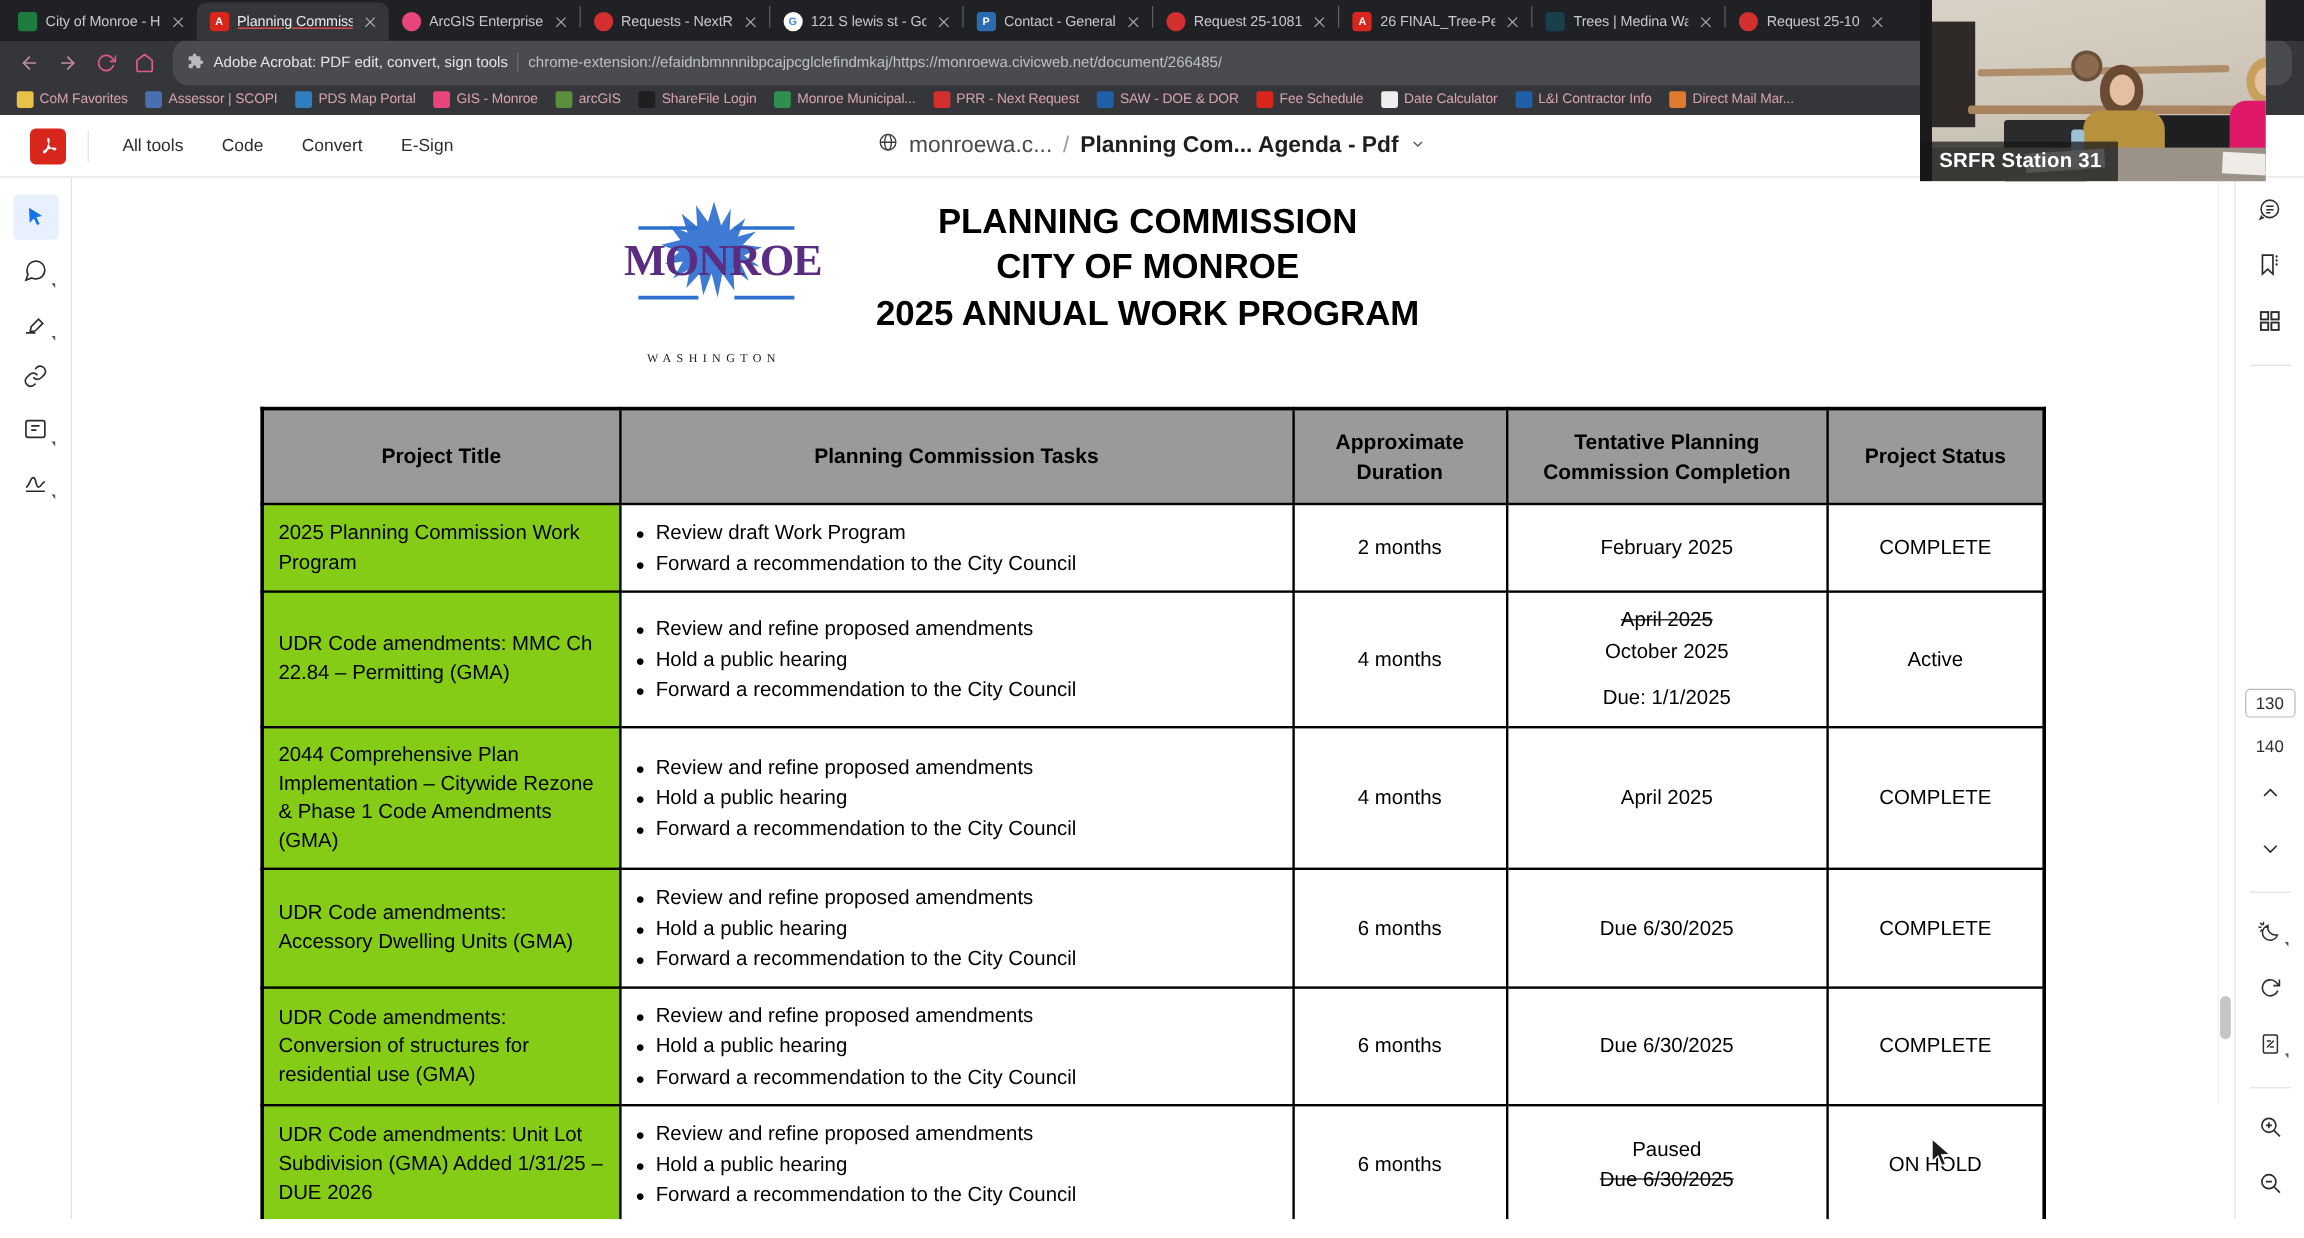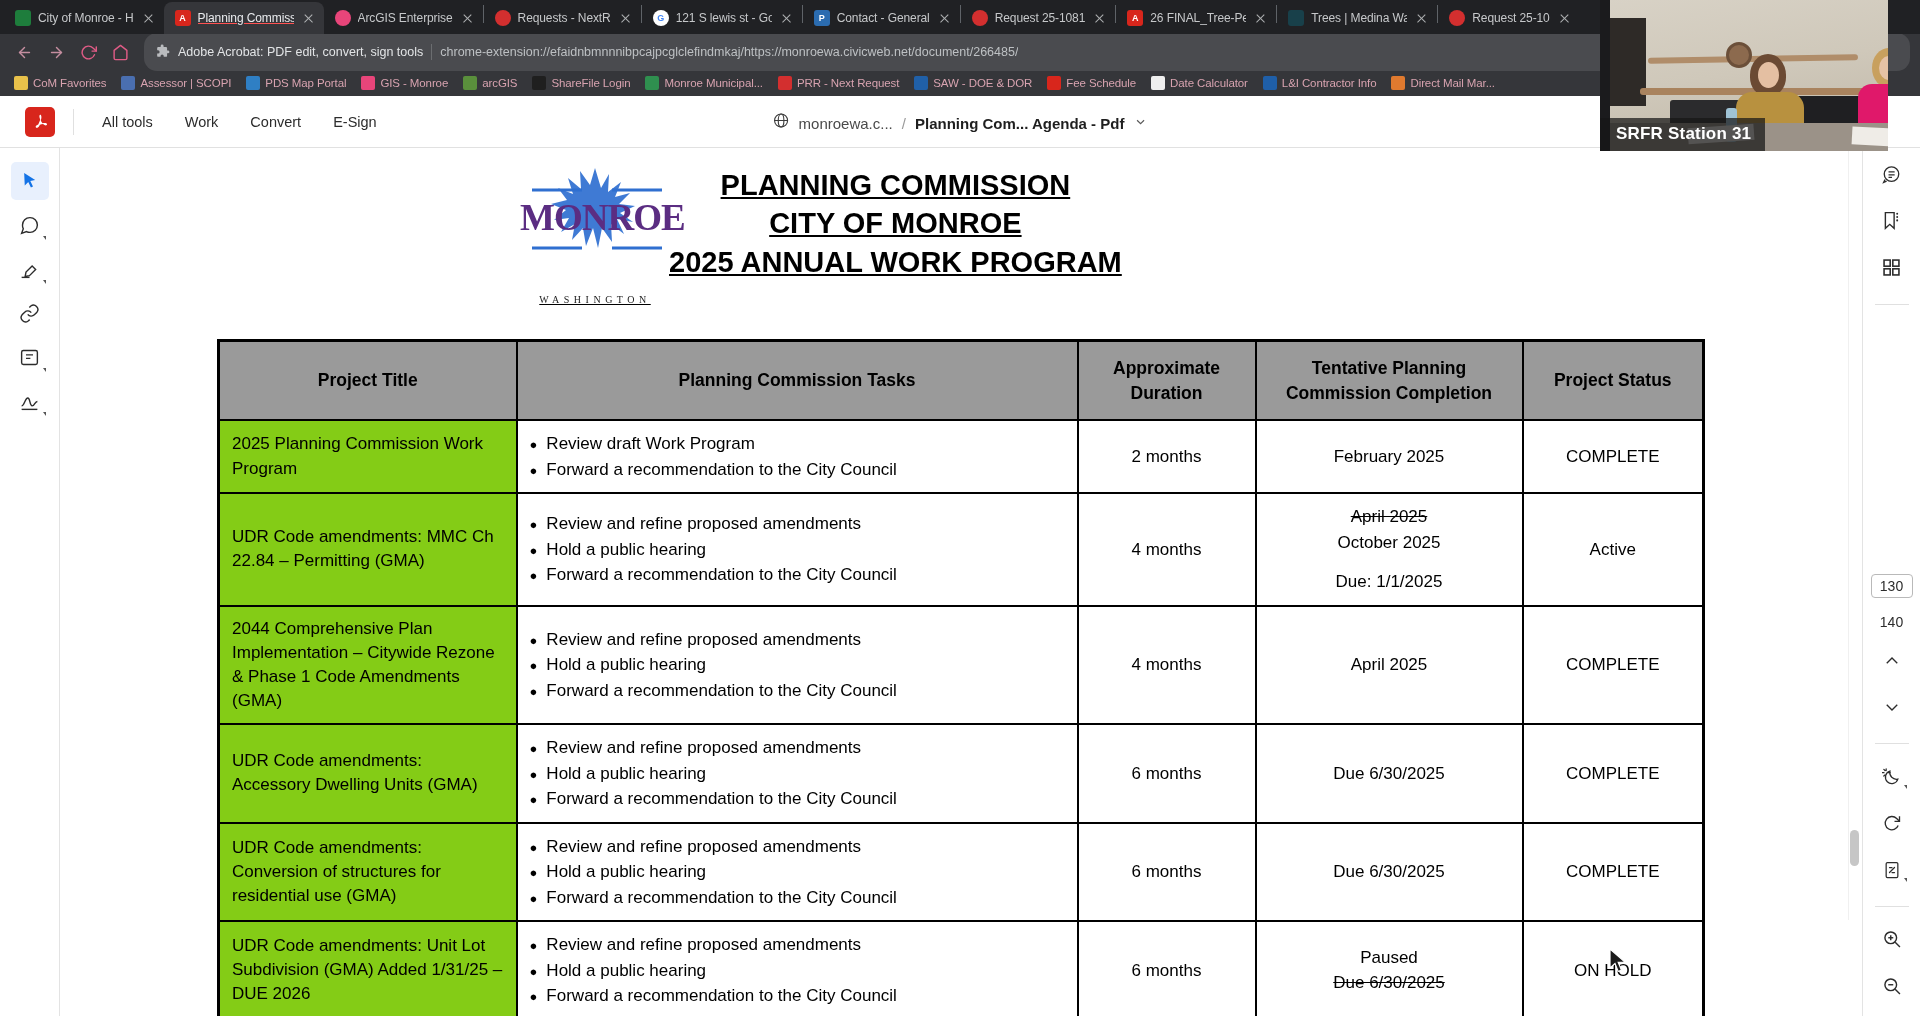--- a/index.html
+++ b/index.html
@@ -152,21 +152,21 @@
     background: #d8261c; border-radius: 5px;
     display:flex; align-items:center; justify-content:center;
   }
   .acro-div { width:1px; height:26px; background:#e0e0e0; margin-left:18px; }
   #acro-menu { display:flex; align-items:center; gap: 32px; margin-left: 28px; }
   #acro-menu .mi { font-size: 14.5px; color: #2c2c2c; }
 
   #acro-center {
     position: absolute; left: 50%; transform: translateX(-50%);
     display: flex; align-items: flex-end; gap: 9px;
-    font-size: 15px; color: #4a4a4a;
+    font-size: 19px; color: #4a4a4a;
   }
   #acro-center .doc-name { font-weight: bold; color:#1f1f1f; }
   #acro-center .slash { color:#9a9a9a; }
 
   #acro-right { margin-left:auto; margin-right: 72px; display:flex; align-items:center; gap:18px; }
 
   #acro-body { flex: 1 1 auto; display: flex; overflow: hidden; }
 
   
   #left-rail {
@@ -195,22 +195,21 @@
     overflow: hidden;
     position: relative;
   }
   #page {
     width: 100%;
     padding: 18px 0 0 0;
   }
   #doc-head {
     display: flex; align-items: flex-start;
     padding-left: 460px;
-    gap: 59px;
-    text-decoration: underline;
+    gap: 120px;
   }
   #monroe-logo { width: 150px; flex: 0 0 150px; text-align:center; }
   #logo-burst { position: relative; width: 150px; height: 108px; }
   #logo-word {
     position:absolute; left:0; top:30px; width:150px; text-align:center;
     font-family: "Liberation Serif", serif;
     font-size: 37px; font-weight: bold; color: #5b2d82;
     letter-spacing: -1px;
     -webkit-text-stroke: 0px;
   }
@@ -504,21 +503,21 @@
 
   <div id="acro-topbar">
     <div id="acro-logo">
       <svg width="17" height="19" viewBox="0 0 24 24" fill="#fff">
           <path d="M12 2.5c-1 0-1.6.9-1.6 2 0 1.6.7 3.4 1.2 4.6-.6 2.2-1.7 5.2-2.8 7-1.9.8-3.6 1.8-3.6 3.2 0 1 .8 1.7 1.8 1.7 1.7 0 3-2 4.1-4.3 1.4-.5 3-.9 4.5-1.1 1.3 1.1 2.7 1.9 3.8 1.9 1.1 0 1.8-.6 1.8-1.6 0-1.3-1.5-1.8-3.2-1.8-.9 0-2 .1-3.1.3-1-1.1-1.9-2.5-2.5-3.9.5-1.6.9-3.3.9-4.6 0-1.6-.6-3.4-1.3-3.4z"></path>
         </svg>
     </div>
     <div class="acro-div"></div>
     <div id="acro-menu">
         <span class="mi">All tools</span>
-        <span class="mi">Work</span>
+        <span class="mi">Code</span>
         <span class="mi">Convert</span>
         <span class="mi">E-Sign</span>
       </div>
 
     <div id="acro-center">
       <span>
         <svg width="17" height="17" viewBox="0 0 24 24" fill="none" stroke="#3c3c3c" stroke-width="1.6">
             <circle cx="12" cy="12" r="9.2"></circle>
             <ellipse cx="12" cy="12" rx="4" ry="9.2"></ellipse>
             <line x1="2.8" y1="12" x2="21.2" y2="12"></line>

